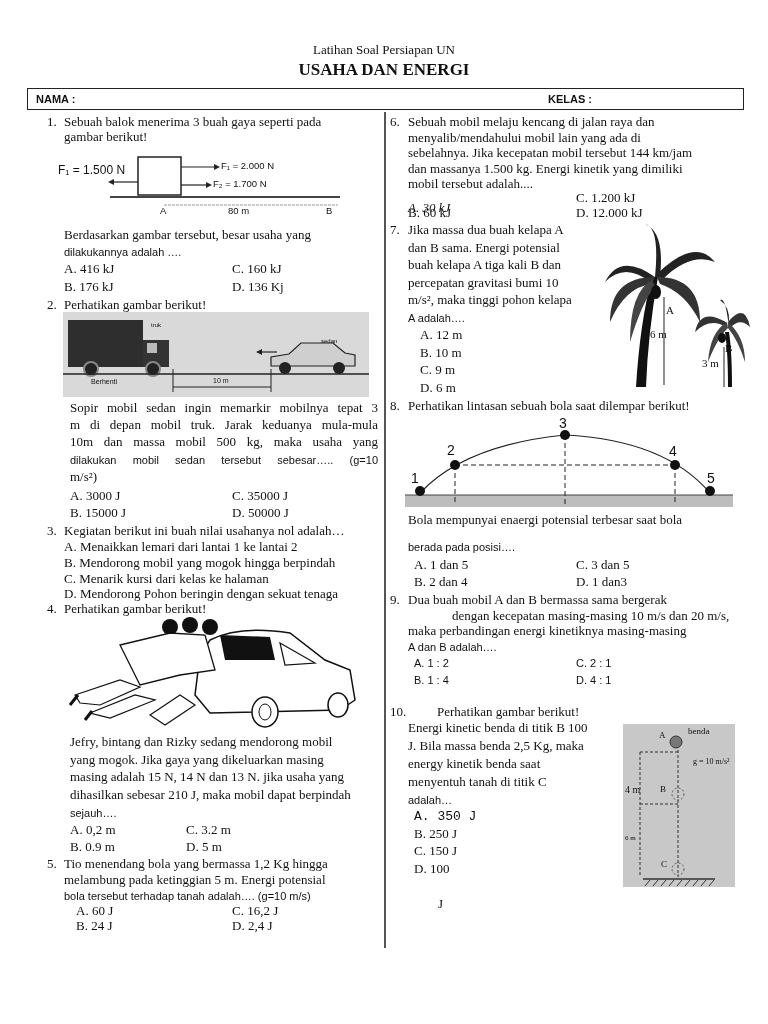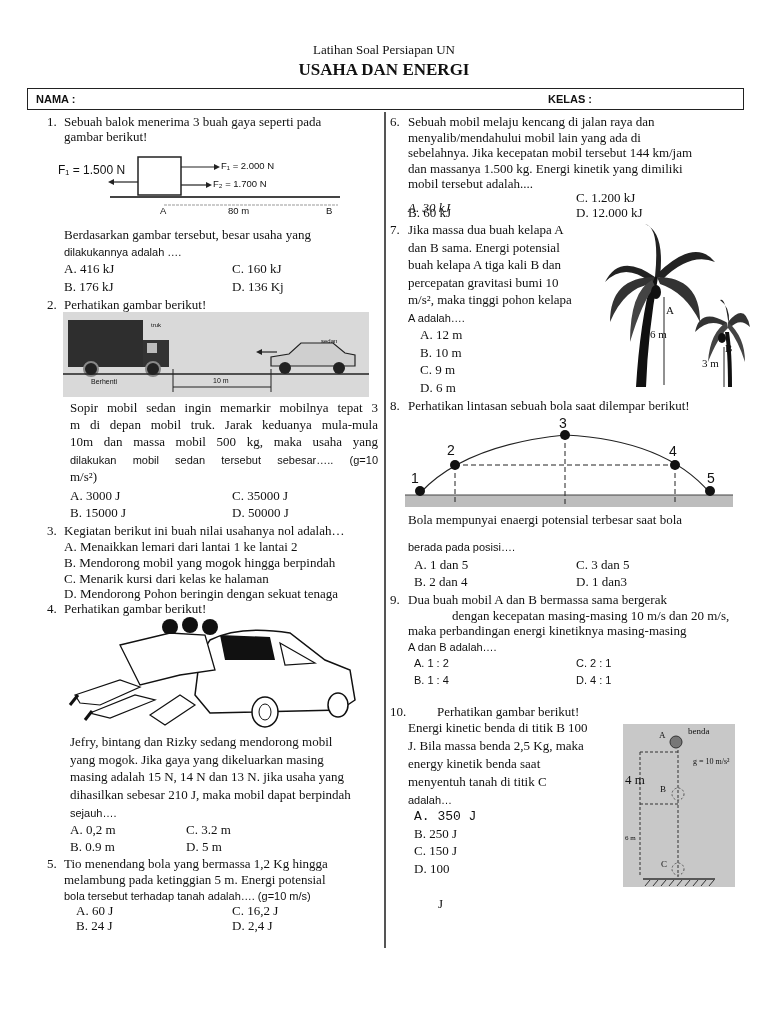--- a/index.html
+++ b/index.html
@@ -265,18 +265,18 @@
       <line x1="17" y1="28" x2="17" y2="153" stroke="#333" stroke-width="1" stroke-dasharray="3,2"></line>
       <line x1="55" y1="26" x2="55" y2="153" stroke="#333" stroke-width="1" stroke-dasharray="3,2"></line>
       <circle cx="55" cy="70" r="6" fill="none" stroke="#555" stroke-width="1" stroke-dasharray="2,2"></circle>
       <circle cx="55" cy="145" r="6" fill="none" stroke="#555" stroke-width="1" stroke-dasharray="2,2"></circle>
       <line x1="20" y1="155" x2="92" y2="155" stroke="#333" stroke-width="1.5"></line>
       <path d="M22 162 L27 156 M30 162 L35 156 M38 162 L43 156 M46 162 L51 156 M54 162 L59 156 M62 162 L67 156 M70 162 L75 156 M78 162 L83 156 M86 162 L91 156" stroke="#333" stroke-width="1"></path>
     </svg>
     <span class="abs" style="left:36px;top:6px;font-size:9px;">A</span>
     <span class="abs" style="left:65px;top:2px;font-size:9px;">benda</span>
     <span class="abs" style="left:70px;top:33px;font-size:8px;">g = 10 m/s²</span>
-    <span class="abs" style="left:2px;top:48px;font-size:13px;">4 m</span>
+    <span class="abs" style="left:2px;top:60px;font-size:10px;">4 m</span>
     <span class="abs" style="left:37px;top:60px;font-size:9px;">B</span>
     <span class="abs" style="left:2px;top:110px;font-size:7px;">6 m</span>
     <span class="abs" style="left:38px;top:135px;font-size:9px;">C</span>
   </div>
 </div>
 
 </body></html>

